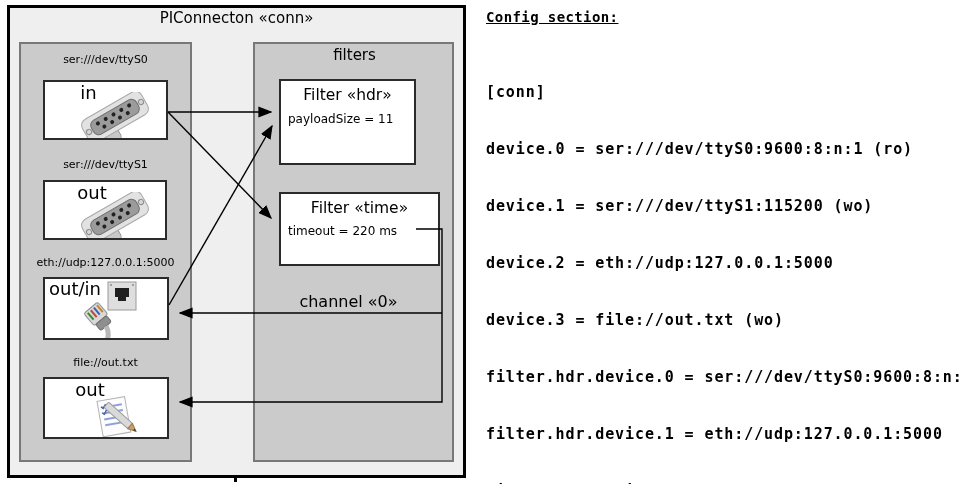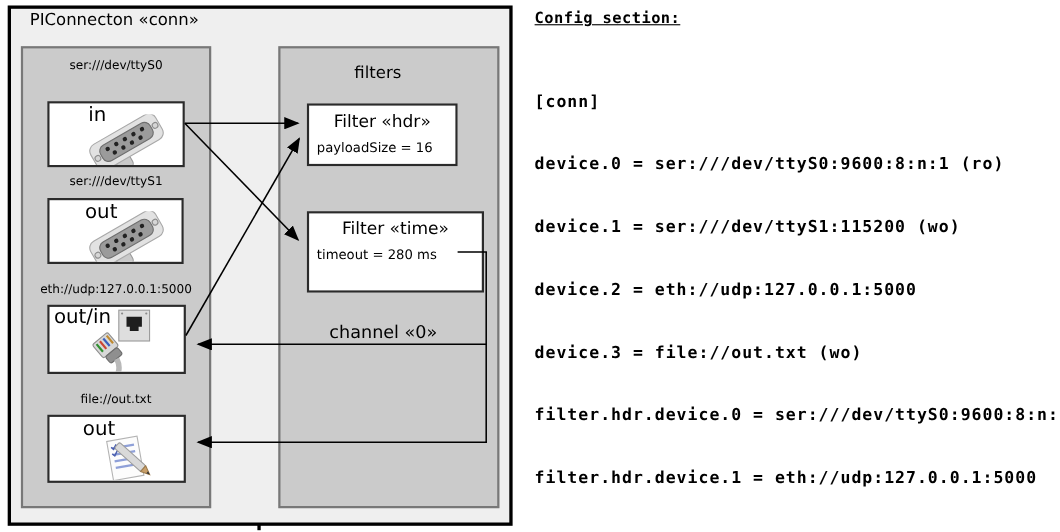--- a/index.html
+++ b/index.html
@@ -3,26 +3,26 @@
 <meta charset="utf-8">
 <style>
   html,body{margin:0;padding:0;background:#fff;}
   .stage{position:relative;width:964px;height:484px;background:#ffffff;overflow:hidden;
          font-family:"DejaVu Sans","Liberation Sans",sans-serif;color:#000;}
   .abs{position:absolute;}
 
   
   .outer-box{left:7px;top:5px;width:459px;height:473px;border:3px solid #000;
              background:#efefef;box-sizing:border-box;}
-  .diagram-title{left:7px;top:9px;width:459px;text-align:left;font-size:15px;padding-left:20px;}
+  .diagram-title{left:7px;top:9px;width:459px;text-align:center;font-size:15px;}
 
   .panel{background:#cbcbcb;border:2px solid #787878;box-sizing:border-box;}
   .device-panel{left:19px;top:42px;width:173px;height:420px;}
   .filters-panel{left:253px;top:42px;width:201px;height:420px;}
-  .filters-title{left:253px;top:46px;width:181px;text-align:center;font-size:15px;margin-top:11px;}
+  .filters-title{left:264px;top:46px;width:181px;text-align:center;font-size:15px;}
 
   .dev-label{left:19px;width:173px;text-align:center;font-size:11px;}
   .node-box{background:#fff;border:2px solid #2b2b2b;box-sizing:border-box;overflow:hidden;}
   .port-label{position:absolute;left:0;top:2px;width:100%;text-align:center;font-size:18px;line-height:18px;}
 
   .filter-box{background:#fff;border:2px solid #2b2b2b;box-sizing:border-box;}
   .filter-title{position:absolute;left:0;top:5px;width:100%;text-align:center;font-size:15.5px;}
   .filter-attrs{position:absolute;left:7px;top:31px;font-size:12px;line-height:15px;}
 
   .channel-label{width:141px;text-align:center;font-size:16px;}
@@ -42,21 +42,21 @@
 <div class="stage">
 
   <div class="abs outer-box"></div>
   <div class="abs diagram-title">PIConnecton «conn»</div>
 
   <div class="abs panel device-panel"></div>
   <div class="abs panel filters-panel"></div>
   <div class="abs filters-title">filters</div>
 
   <div class="abs dev-label" style="top:53px">ser:///dev/ttyS0</div>
-  <div class="abs node-box" style="left:43px;top:92px;width:125px;height:60px">
+  <div class="abs node-box" style="left:43px;top:80px;width:125px;height:60px">
     <span class="port-label" style="padding-right:34px;box-sizing:border-box">in</span>
     <svg class="abs" style="left:22px;top:10px" width="96" height="50" viewBox="0 0 96 50">
       <g transform="rotate(-30 48 25)">
         <rect x="30" y="31" width="14" height="16" rx="4" fill="#c9c9c9" stroke="#9a9a9a"></rect>
         <rect x="14" y="12" width="68" height="26" rx="7" fill="#e2e2e2" stroke="#a8a8a8"></rect>
         <rect x="22" y="17" width="52" height="16" rx="6" fill="#9b9b9b" stroke="#6f6f6f"></rect>
         <circle cx="30" cy="22" r="2" fill="#222"></circle>
           <circle cx="39" cy="22" r="2" fill="#222"></circle>
         <circle cx="48" cy="22" r="2" fill="#222"></circle>
           <circle cx="57" cy="22" r="2" fill="#222"></circle>
@@ -130,31 +130,31 @@
         <path d="M10 17 l2 2 l3 -4" fill="none" stroke="#4a5fb0" stroke-width="1.4"></path>
       </g>
       <g transform="rotate(-48 30 26)">
         <rect x="26" y="4" width="7" height="32" rx="1.5" fill="#d9d9d9" stroke="#9c9c9c"></rect>
         <path d="M26 36 h7 l-3.5 8 z" fill="#caa06a" stroke="#9c7b4c"></path>
         <path d="M28.3 41 l1.2 3 l1.2 -3 z" fill="#333"></path>
       </g>
     </svg>
   </div>
 
-  <div class="abs filter-box" style="left:279px;top:94px;width:137px;height:57px">
+  <div class="abs filter-box" style="left:279px;top:79px;width:137px;height:86px">
     <div class="filter-title">Filter «hdr»</div>
     <div class="filter-attrs">
-      <div>payloadSize = 16</div>
+      <div>payloadSize = 11</div>
     </div>
   </div>
 
   <div class="abs filter-box" style="left:279px;top:192px;width:161px;height:74px">
     <div class="filter-title">Filter «time»</div>
     <div class="filter-attrs" style="top:30px">
-      <div>timeout = 280 ms</div>
+      <div>timeout = 220 ms</div>
     </div>
   </div>
 
   <div class="abs channel-label" style="left:278px;top:292px">channel «0»</div>
 
   <svg class="abs arrows" width="964" height="484" viewBox="0 0 964 484">
     <defs>
       <marker id="ah" markerWidth="10" markerHeight="8" refX="9" refY="4" orient="auto">
         <path d="M0,0 L10,4 L0,8 z" fill="#000"></path>
       </marker>

